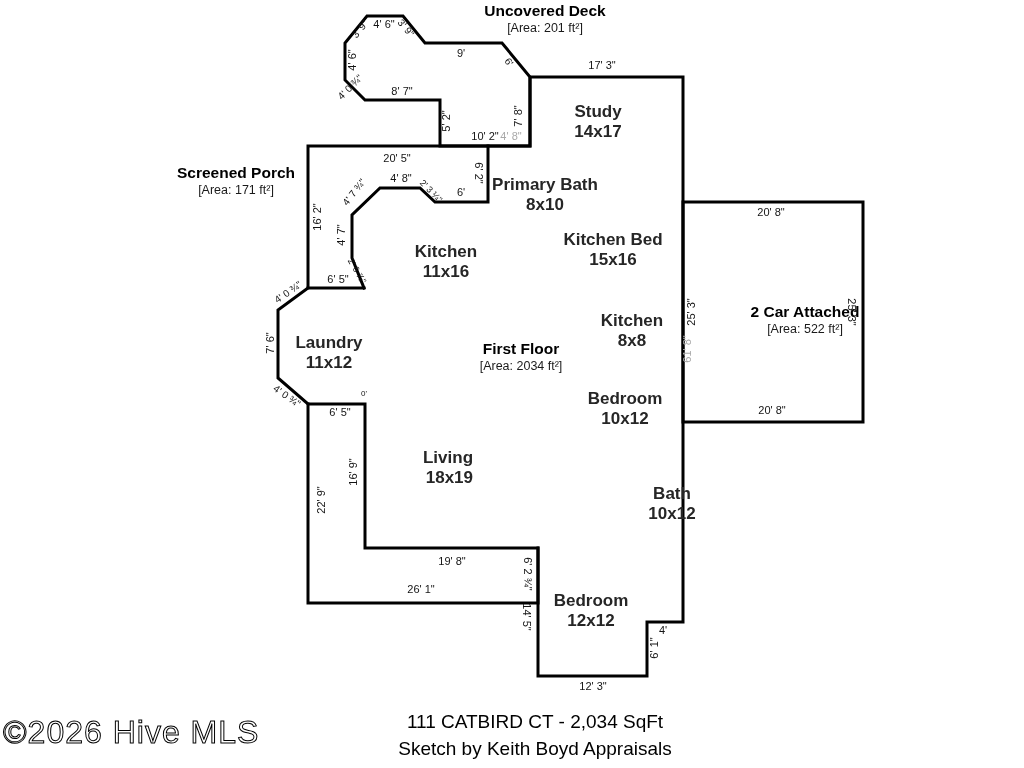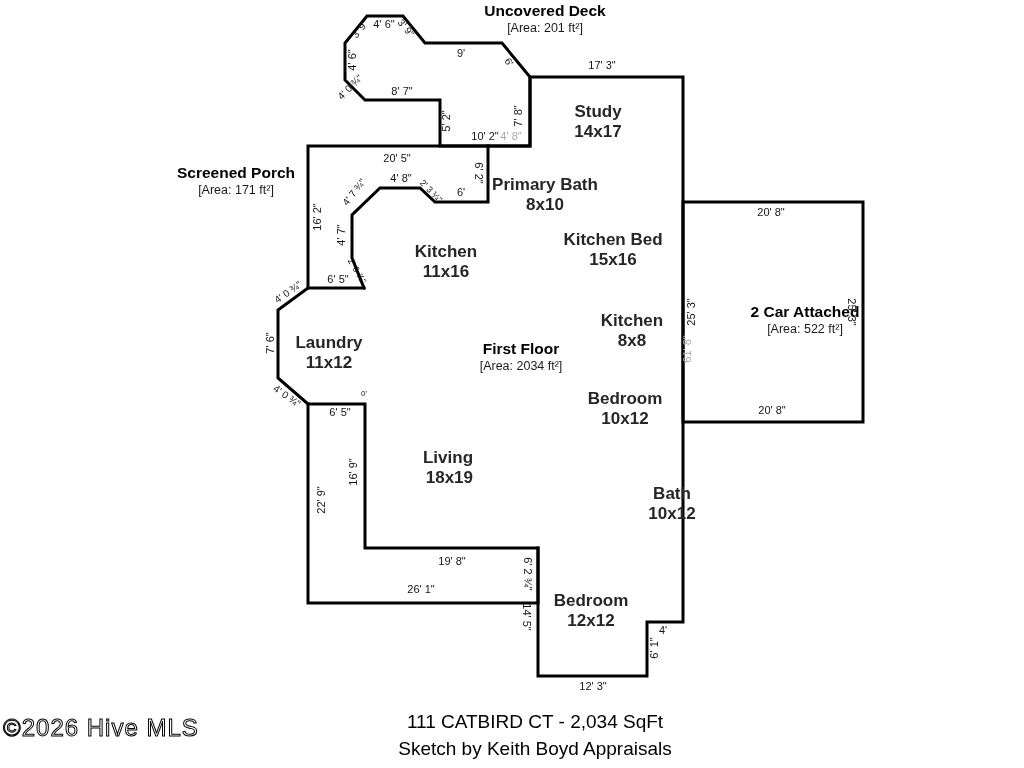--- a/index.html
+++ b/index.html
@@ -14,21 +14,21 @@
   .xs{font-size:8px;}
   .md{font-size:10px;}
   .gray{color:#a9a9a9;}
   .room{position:absolute;transform:translate(-50%,-50%);text-align:center;
         font-size:17px;color:#262626;line-height:20px;white-space:nowrap;font-weight:bold;}
   .room span{display:block;}
   .sect{position:absolute;transform:translate(-50%,-50%);text-align:center;white-space:nowrap;}
   .sect .t{display:block;font-weight:bold;font-size:15.5px;color:#000;line-height:18px;}
   .sect .a{display:block;font-size:12.5px;color:#1a1a1a;line-height:16px;}
   .footer-line{position:absolute;transform:translateX(-50%);font-size:19px;color:#000;white-space:nowrap;}
-  .copyright{position:absolute;left:3px;top:714px;font-size:24px;letter-spacing:1px;
+  .copyright{position:absolute;left:3px;top:714px;font-size:32px;letter-spacing:1px;
              color:transparent;-webkit-text-stroke:1px #000;white-space:nowrap;}
   @supports not (-webkit-text-stroke: 1px #000){ .copyright{color:#000;} }
 </style>
 </head>
 <body>
 
 <div id="canvas">
 
   <svg id="walls" width="1024" height="768" viewBox="0 0 1024 768">
     <g stroke="#000" stroke-width="3" fill="none" stroke-linejoin="miter" stroke-linecap="square">

